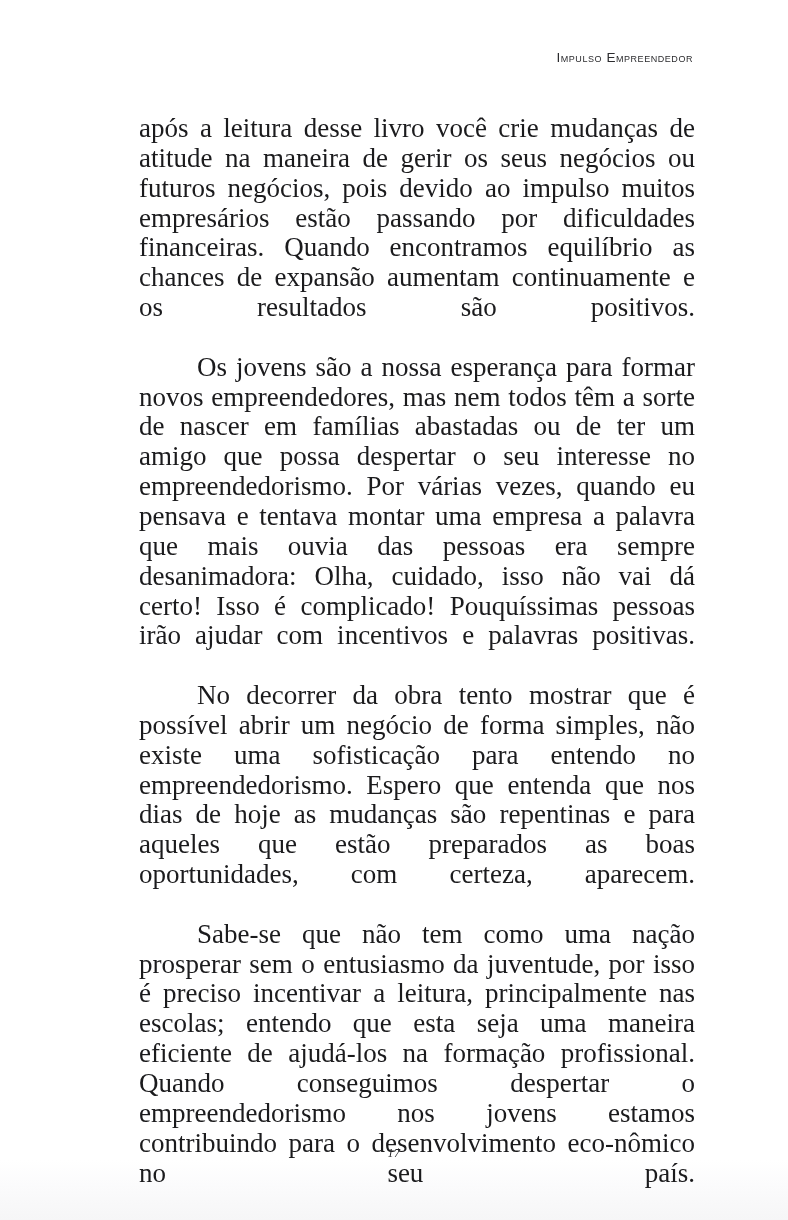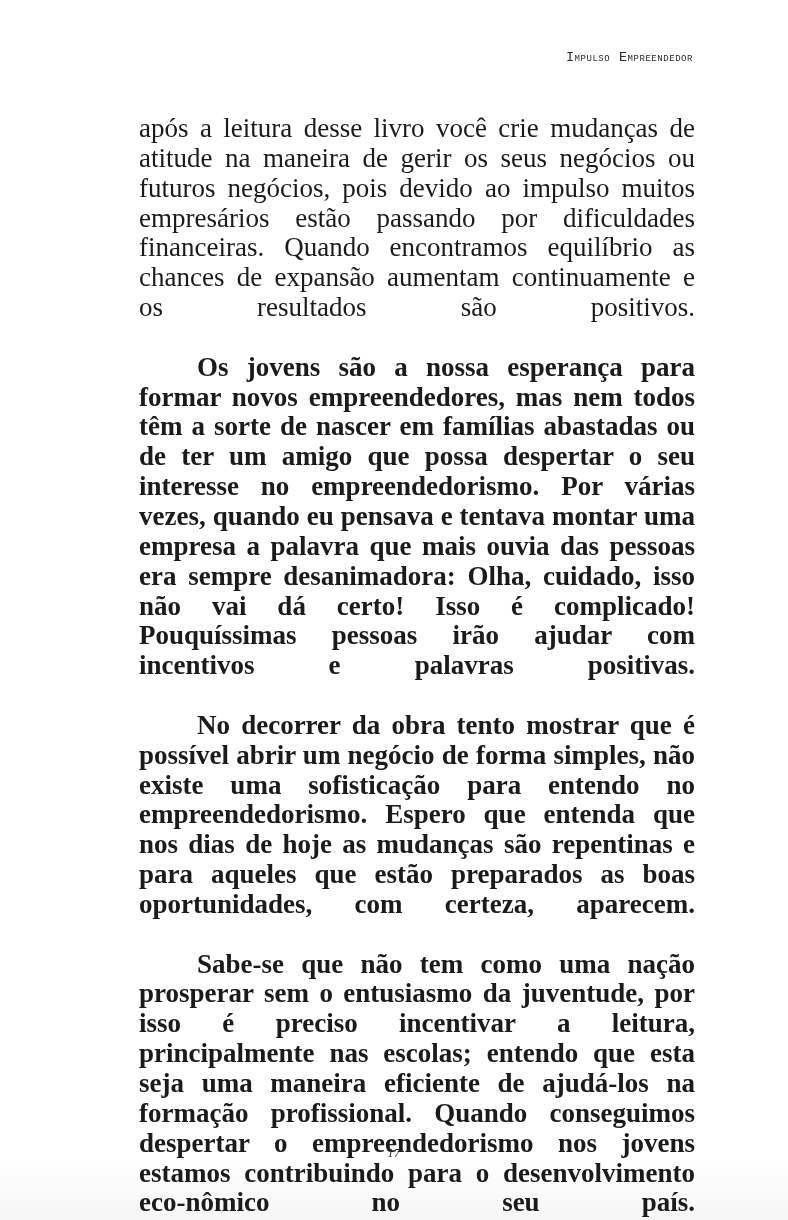--- a/index.html
+++ b/index.html
@@ -26,21 +26,21 @@
     box-sizing: border-box;
   }
 
   
   .running-head {
     position: absolute;
     top: 50px;
     left: 139px;
     width: 554px;
     text-align: right;
-    font-family: Liberation Mono, monospace;
+    font-family: Liberation Sans, sans-serif;
     font-size: 13.5px;
     font-variant: small-caps;
     letter-spacing: 0.55px;
     color: #2b2b2e;
     white-space: nowrap;
   }
 
   
   .text-block {
     position: absolute;
@@ -56,21 +56,20 @@
     color: #1b1b1d;
     text-align: justify;
     text-justify: inter-word;
     -webkit-hyphens: none;
     hyphens: none;
     word-spacing: 0.2px;
   }
 
   .para.indent {
     text-indent: 58px;
-    font-weight: bold;
   }
 
   .para.no-indent {
     text-indent: 0;
   }
 
   
   .para::after {
     content: "";
     display: inline-block;

